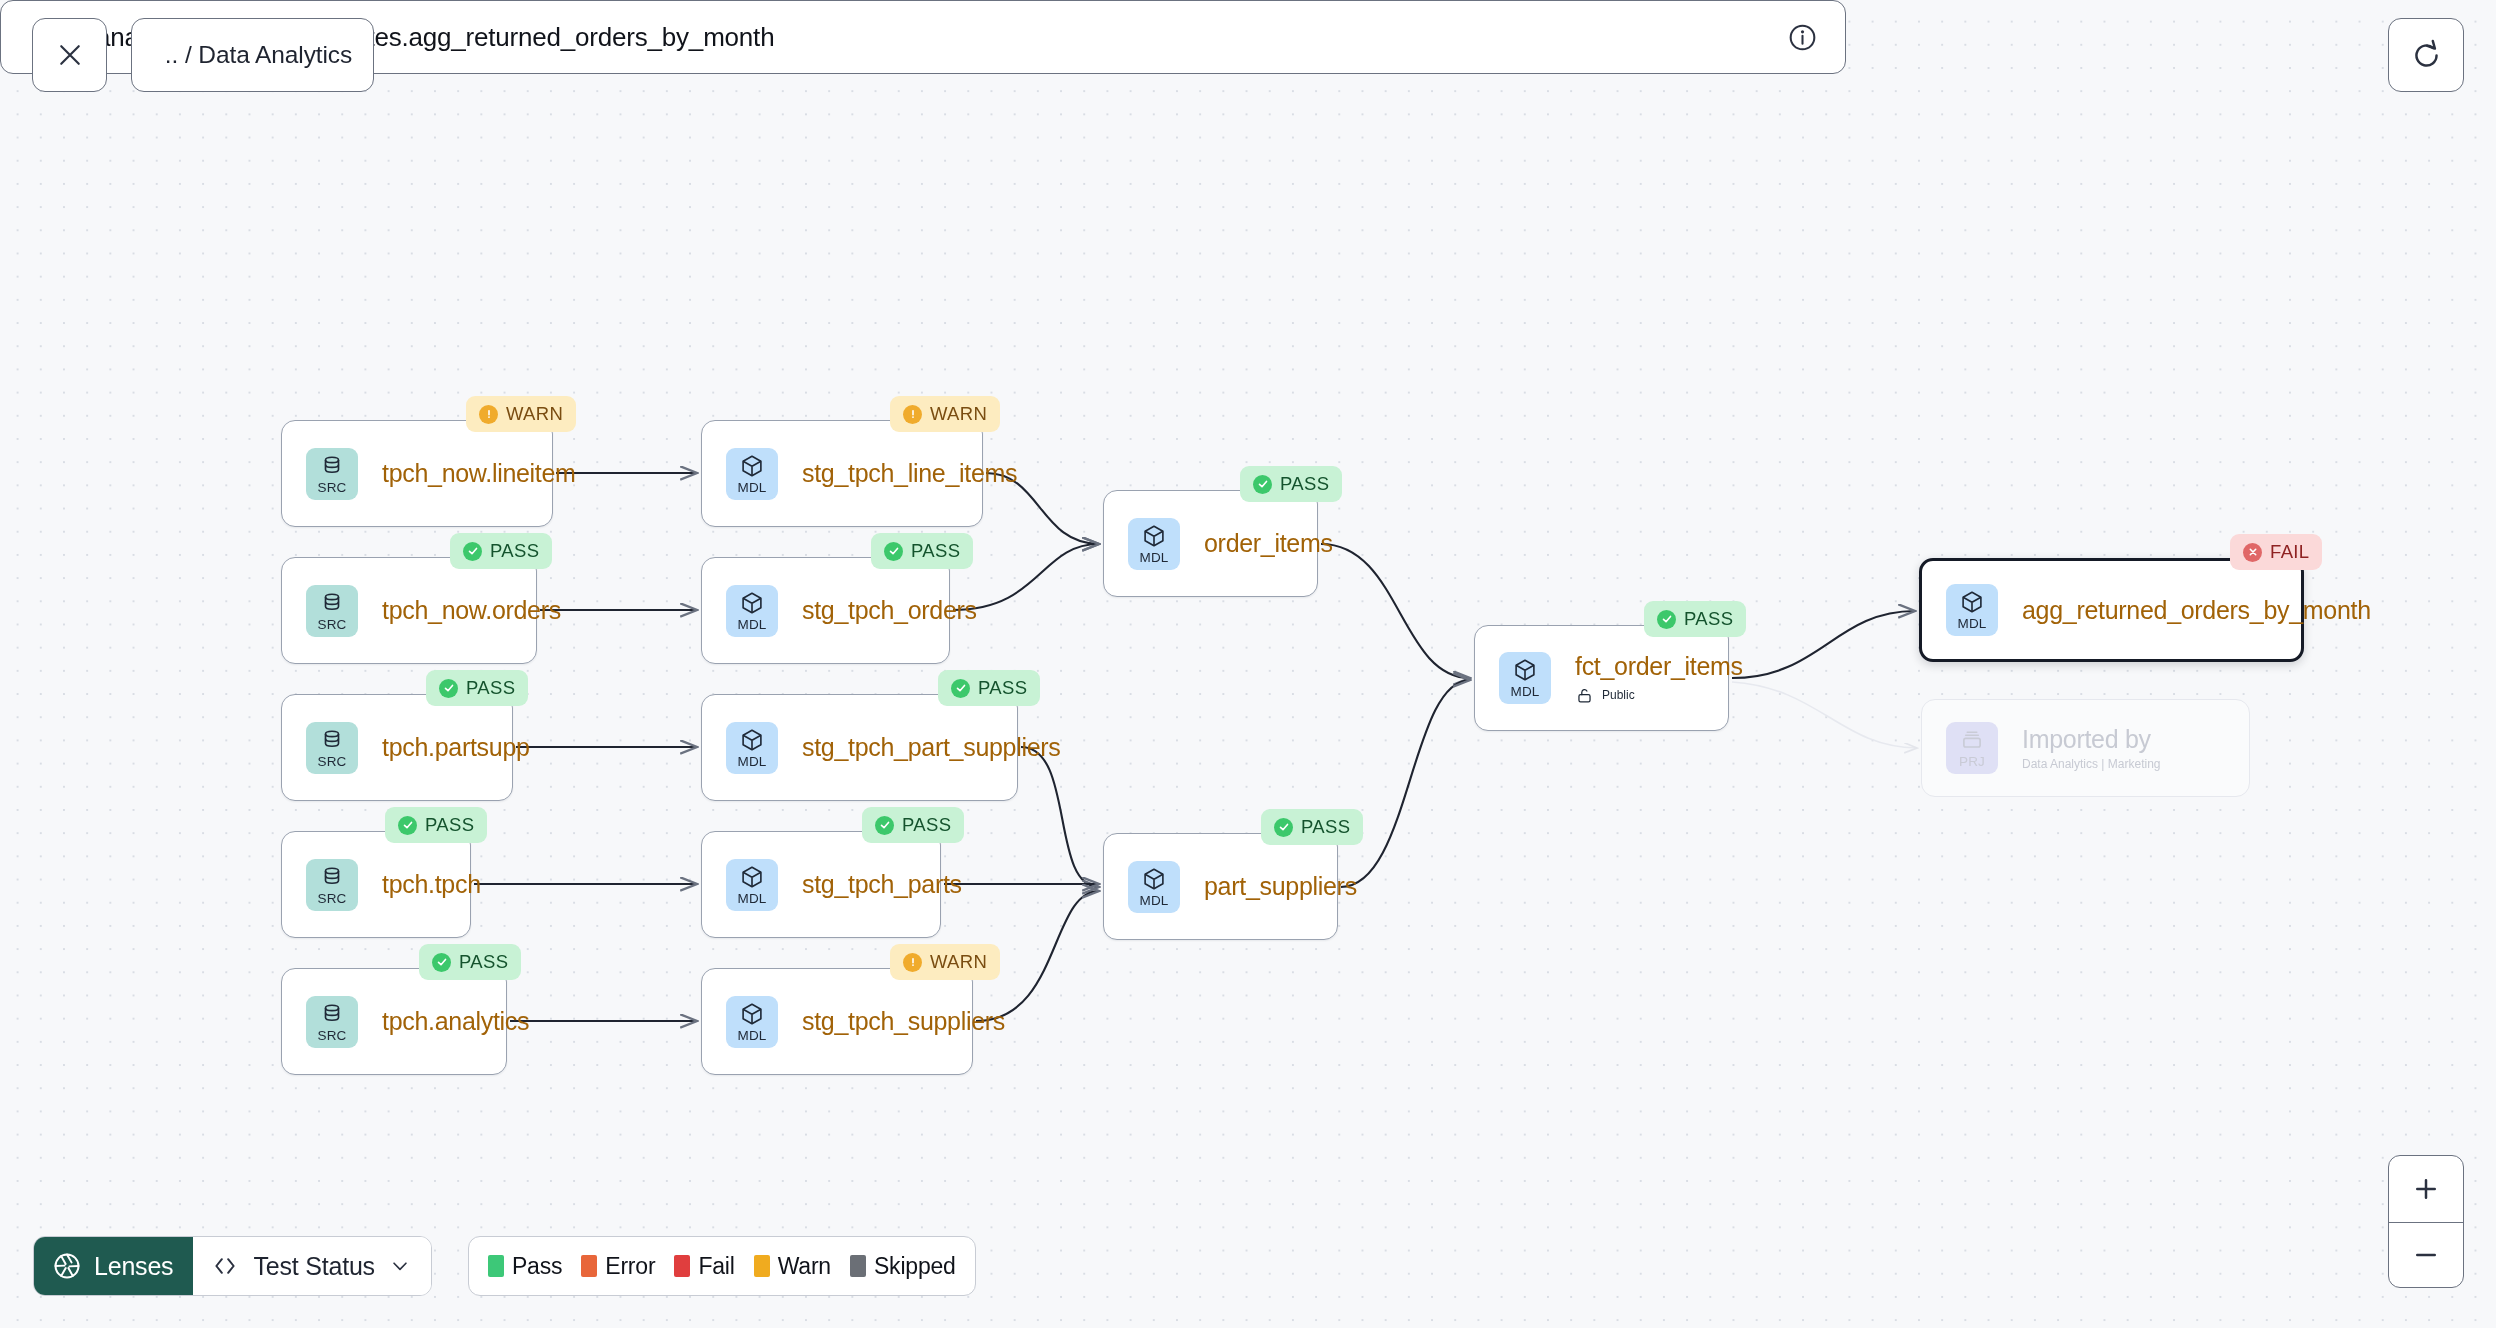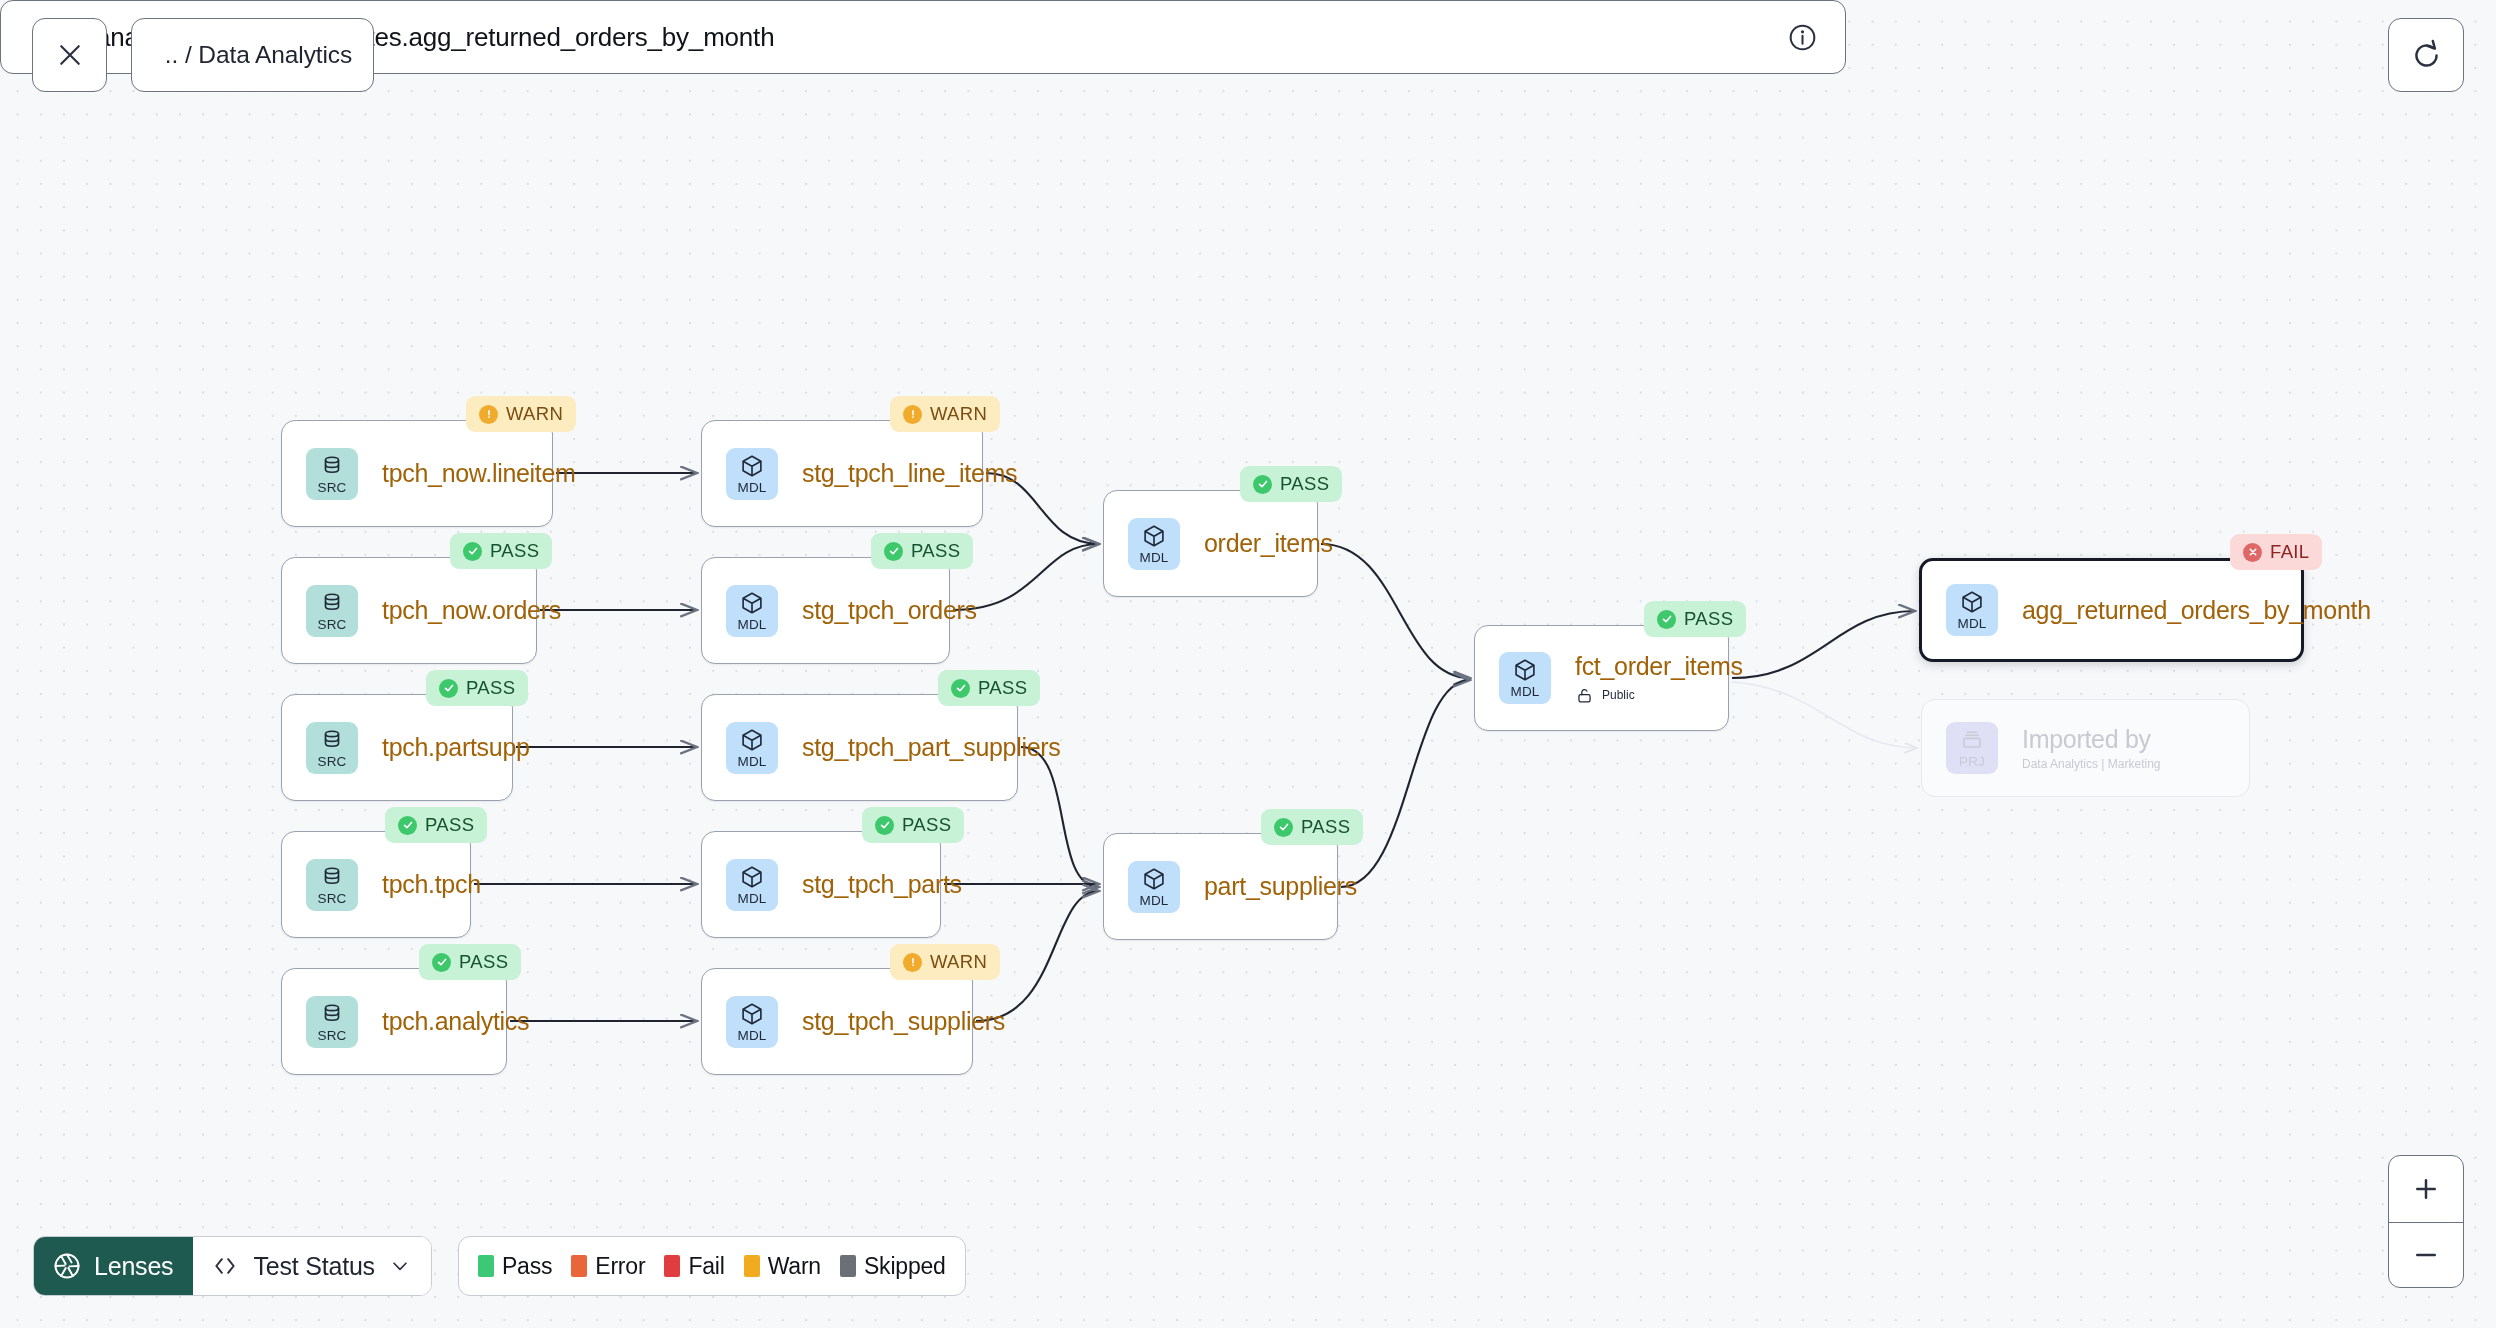--- a/index.html
+++ b/index.html
@@ -196,21 +196,21 @@
   }
 
   
   #bottombar {
     position: absolute;
     left: 33px;
     top: 1242px;
     height: 48px;
     display: flex;
     align-items: center;
-    gap: 26px;
+    gap: 36px;
     z-index: 40;
   }
   #lenses-group {
     display: flex;
     align-items: stretch;
     height: 60px;
     border-radius: 12px;
     overflow: hidden;
     border: 1.4px solid #c8ccd4;
     background: #ffffff;

